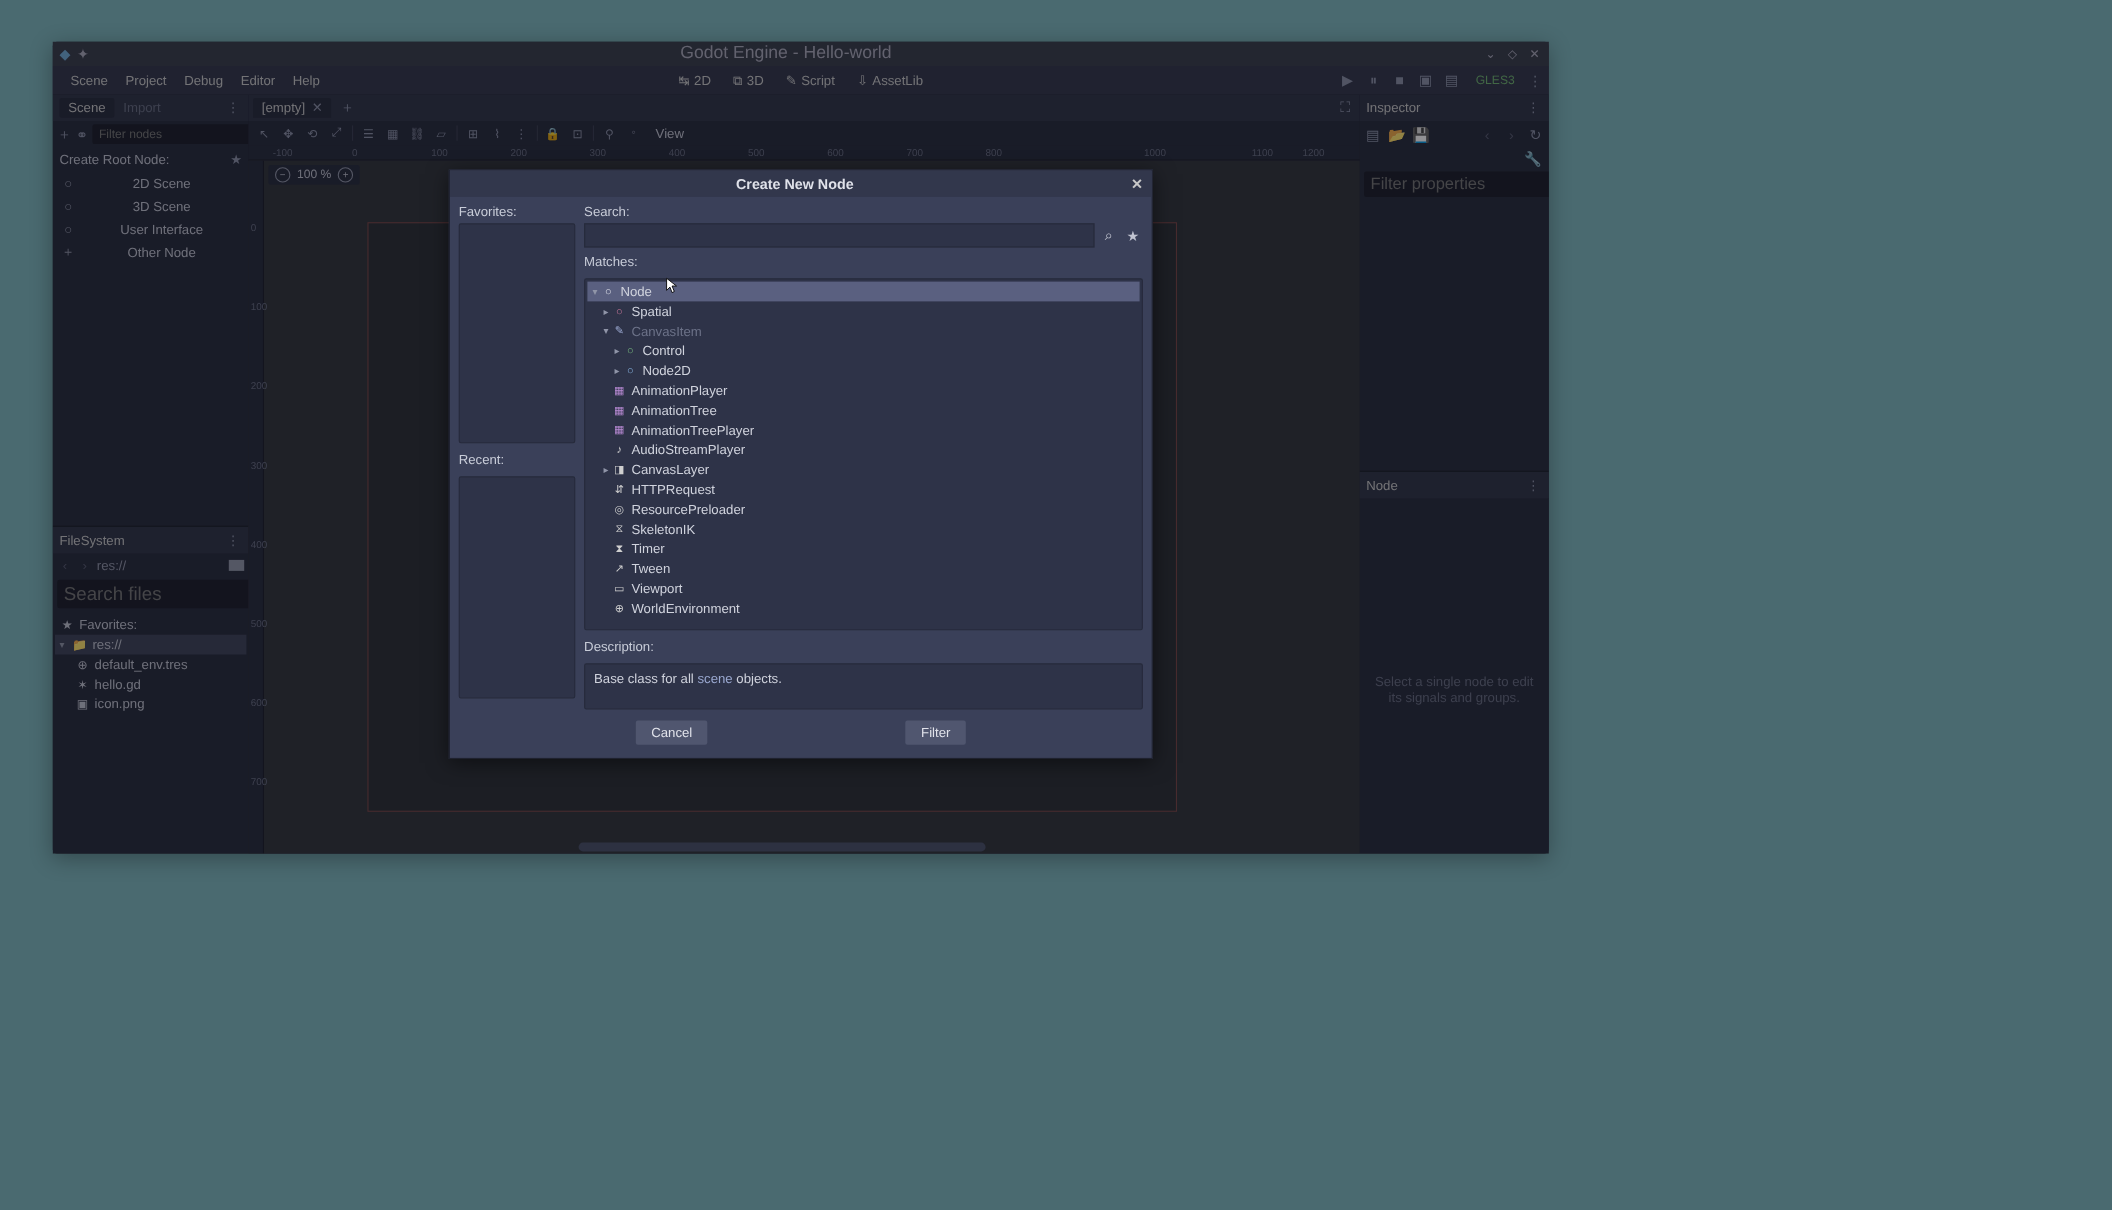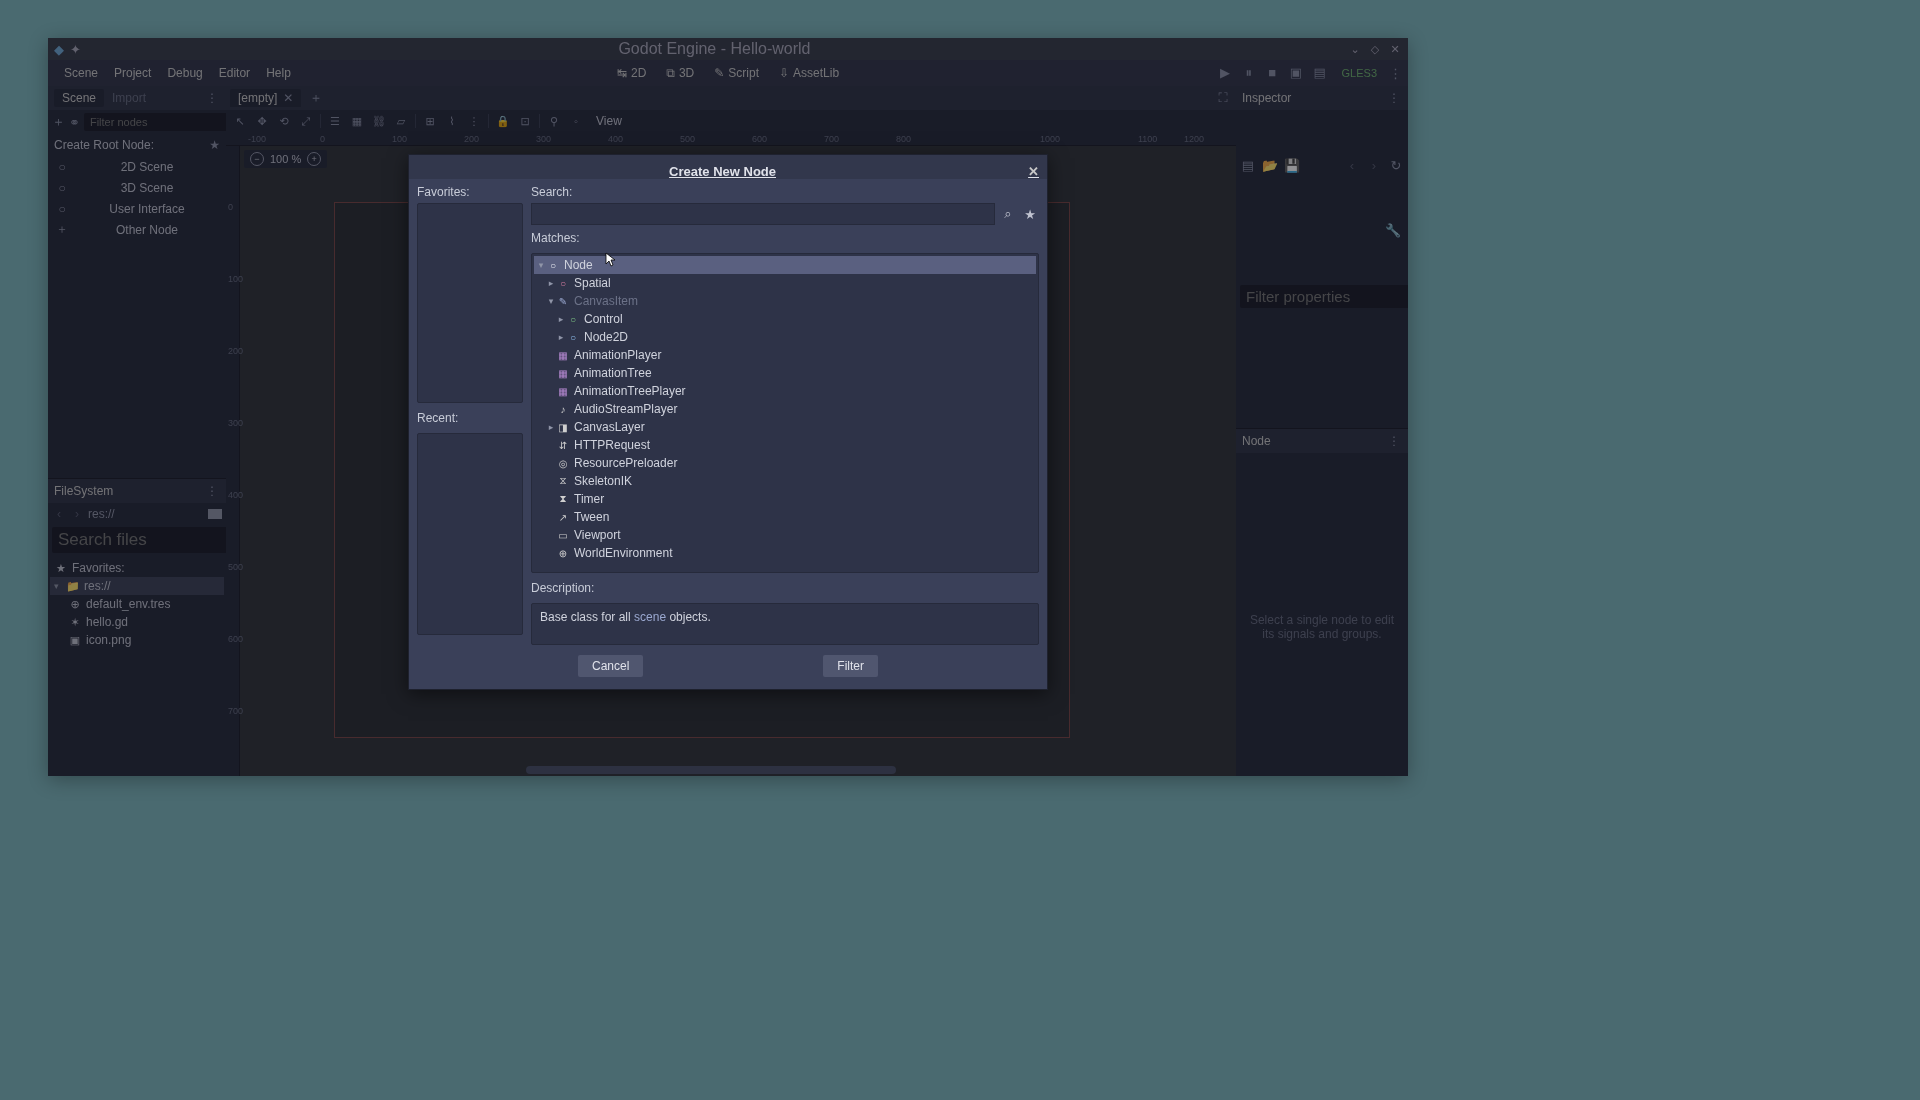--- a/index.html
+++ b/index.html
@@ -81,21 +81,21 @@
 .bottom { height:24px; background:#262a3b; border-top:1px solid #1a1d29; display:flex; align-items:center; padding:0 8px; }
 .bottom .bi { padding:0 8px; font-size:12px; color:#9095a8; cursor:pointer; }
 .bottom .sp { flex:1; }
 .bottom .ver { font-size:11px; color:#666c80; padding-right:4px; }
 
 
 .overlay { position:absolute; left:0; top:0; right:0; bottom:0; background:rgba(10,12,18,0.45); }
 
 
 .dialog { position:absolute; width:640px; background:#3a4059; border:1px solid #1e212e; box-shadow:0 4px 18px rgba(0,0,0,0.5); display:flex; flex-direction:column; }
-.dialog .dtitle { height:24px; background:#32374c; display:flex; align-items:flex-end; padding:0 8px; font-weight:bold; font-size:13px; color:#e0e2ea;text-decoration:underline; }
+.dialog .dtitle { height:24px; background:#32374c; display:flex; align-items:center; padding:0 8px; font-weight:bold; font-size:13px; color:#e0e2ea; }
 .dialog .dtitle .sp { flex:1; text-align:center; }
 .dialog .dtitle .x { color:#c8c8c8; cursor:pointer; }
 .dialog .dbody { display:flex; padding:6px 8px 0 8px; gap:8px; }
 .dialog .lcol { width:106px; display:flex; flex-direction:column; }
 .dialog .lbl { font-size:12px; color:#c8ccd8; margin-bottom:4px; }
 .dialog .box { background:#2e3348; border:1px solid #262a3b; border-radius:2px; }
 .dialog .lcol .favbox { height:200px; }
 .dialog .lcol .recbox { height:202px; margin-top:4px; }
 .dialog .rcol { flex:1; display:flex; flex-direction:column; }
 .dialog .srow { display:flex; align-items:center; gap:4px; }
@@ -314,21 +314,21 @@
           <span class="zb">−</span>
           <span>100 %</span>
           <span class="zb">+</span>
         </div>
         <div class="origin-box"></div>
         <div class="hscroll"></div>
       </div>
     </div>
 
     <div class="right-col">
-      <div class="panel" style="height:342px;gap:43px;">
+      <div class="panel" style="height:342px;">
         <div class="panel-header">
           <span>Inspector</span>
           <span class="sp"></span>
           <span class="icon">⋮</span>
         </div>
         <div class="insp-tb">
           <span class="ii">▤</span>
           <span class="ii">📂</span>
           <span class="ii">💾</span>
           <span class="sp"></span>

